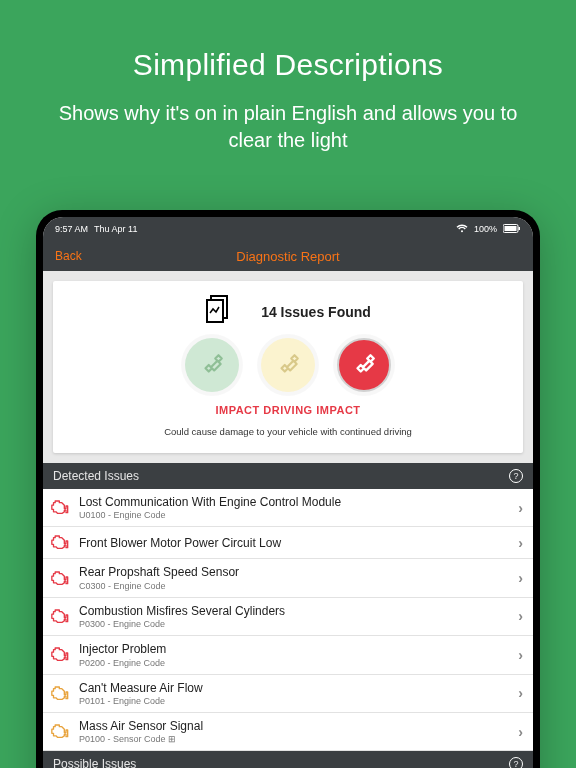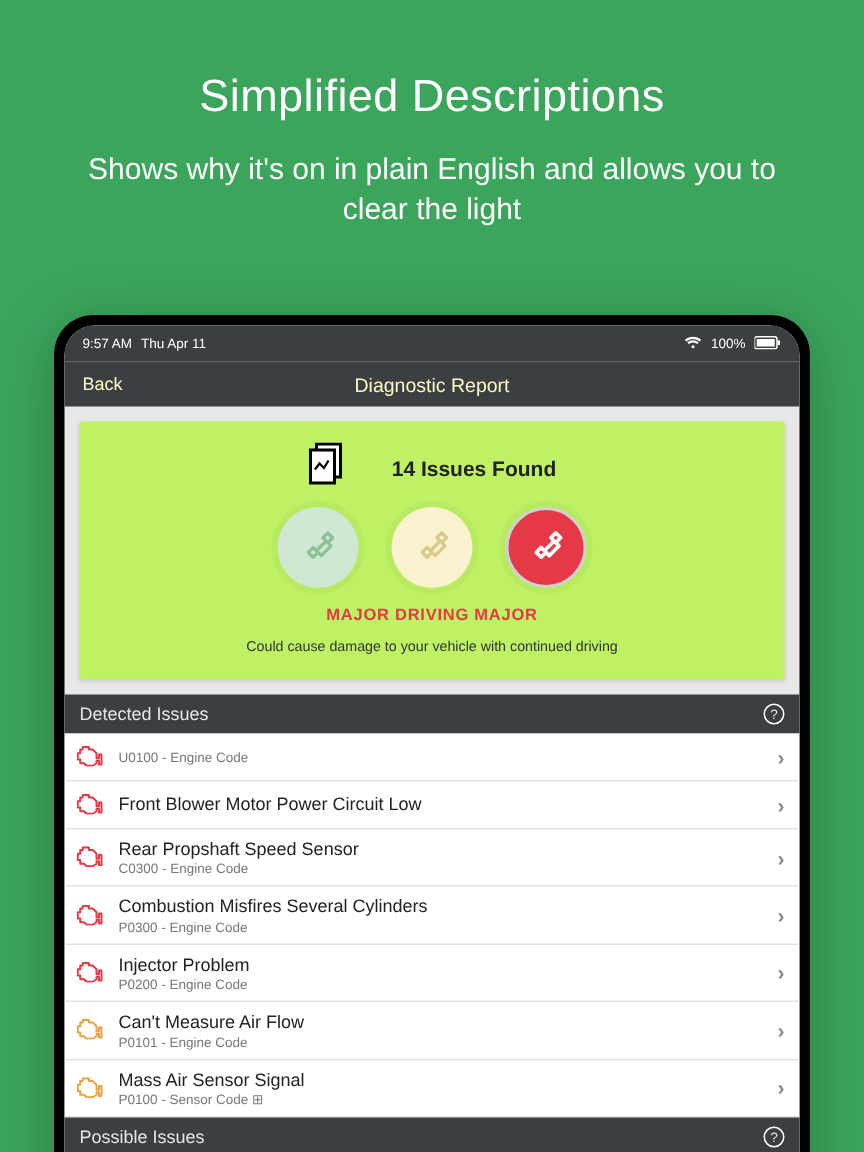--- a/index.html
+++ b/index.html
@@ -56,36 +56,36 @@
   font-size: 9px;
   display: flex;
   align-items: center;
   padding: 12px 12px;
   justify-content: space-between;
 }
 .statusbar .left, .statusbar .right { display: flex; gap: 6px; align-items: center; }
 .navbar {
   height: 30px;
   background: #3b3f42;
-  color: #fef9c3;
+  color: #f97316;
   display: flex;
   align-items: center;
   justify-content: center;
   position: relative;
   font-size: 13px;
   font-weight: 500;
 }
 .back-btn {
   position: absolute;
   left: 12px;
   font-size: 12px;
   font-weight: 400;
 }
 .summary-card {
-  background: #bef264;
+  background: #ffffff;
   margin: 10px;
   border-radius: 2px;
   box-shadow: 0 1px 3px rgba(0,0,0,.15);
   padding: 14px 10px 16px;
 }
 .summary-top {
   display: flex;
   align-items: center;
   justify-content: center;
   gap: 30px;
@@ -209,35 +209,36 @@
           <svg viewBox="0 0 24 24">
               <path d="M21 6l-3 3 2 2-6 6-2-2-3 3-3-3 3-3 2 2 6-6-2-2 3-3 3 3z" fill="none" stroke="#d9c98a" stroke-width="2" stroke-linejoin="round"></path>
             </svg>
         </div>
         <div class="sev red">
           <svg viewBox="0 0 24 24">
               <path d="M21 6l-3 3 2 2-6 6-2-2-3 3-3-3 3-3 2 2 6-6-2-2 3-3 3 3z" fill="none" stroke="#fff" stroke-width="2.2" stroke-linejoin="round"></path>
             </svg>
         </div>
       </div>
-      <div class="impact-label">MAJOR DRIVING MAJOR</div>
+      <div class="impact-label">IMPACT DRIVING IMPACT</div>
       <div class="impact-desc">Could cause damage to your vehicle with continued driving</div>
     </div>
 
     <div class="section-header">
       <span>Detected Issues</span>
       <span class="help-circle">?</span>
     </div>
 
     <div class="issue-list" id="issue-list">
         <div class="issue-row">
           <span><svg class="engine-icon" viewBox="0 0 24 18">
               <path d="M3 5h2V3h5v2h3l3 3v4h2v-3h2v8h-2v-3h-2v2l-3 2H8l-2-2H3v-3H1V8h2V5z" fill="none" stroke="#e63946" stroke-width="1.6" stroke-linejoin="round"></path>
             </svg></span>
           <div class="issue-text">
+            <div class="issue-title">Lost Communication With Engine Control Module</div>
             <div class="issue-code">U0100 - Engine Code</div>
           </div>
           <span class="chev">›</span>
         </div>
         <div class="issue-row">
           <span><svg class="engine-icon" viewBox="0 0 24 18">
               <path d="M3 5h2V3h5v2h3l3 3v4h2v-3h2v8h-2v-3h-2v2l-3 2H8l-2-2H3v-3H1V8h2V5z" fill="none" stroke="#e63946" stroke-width="1.6" stroke-linejoin="round"></path>
             </svg></span>
           <div class="issue-text">
             <div class="issue-title">Front Blower Motor Power Circuit Low</div>

